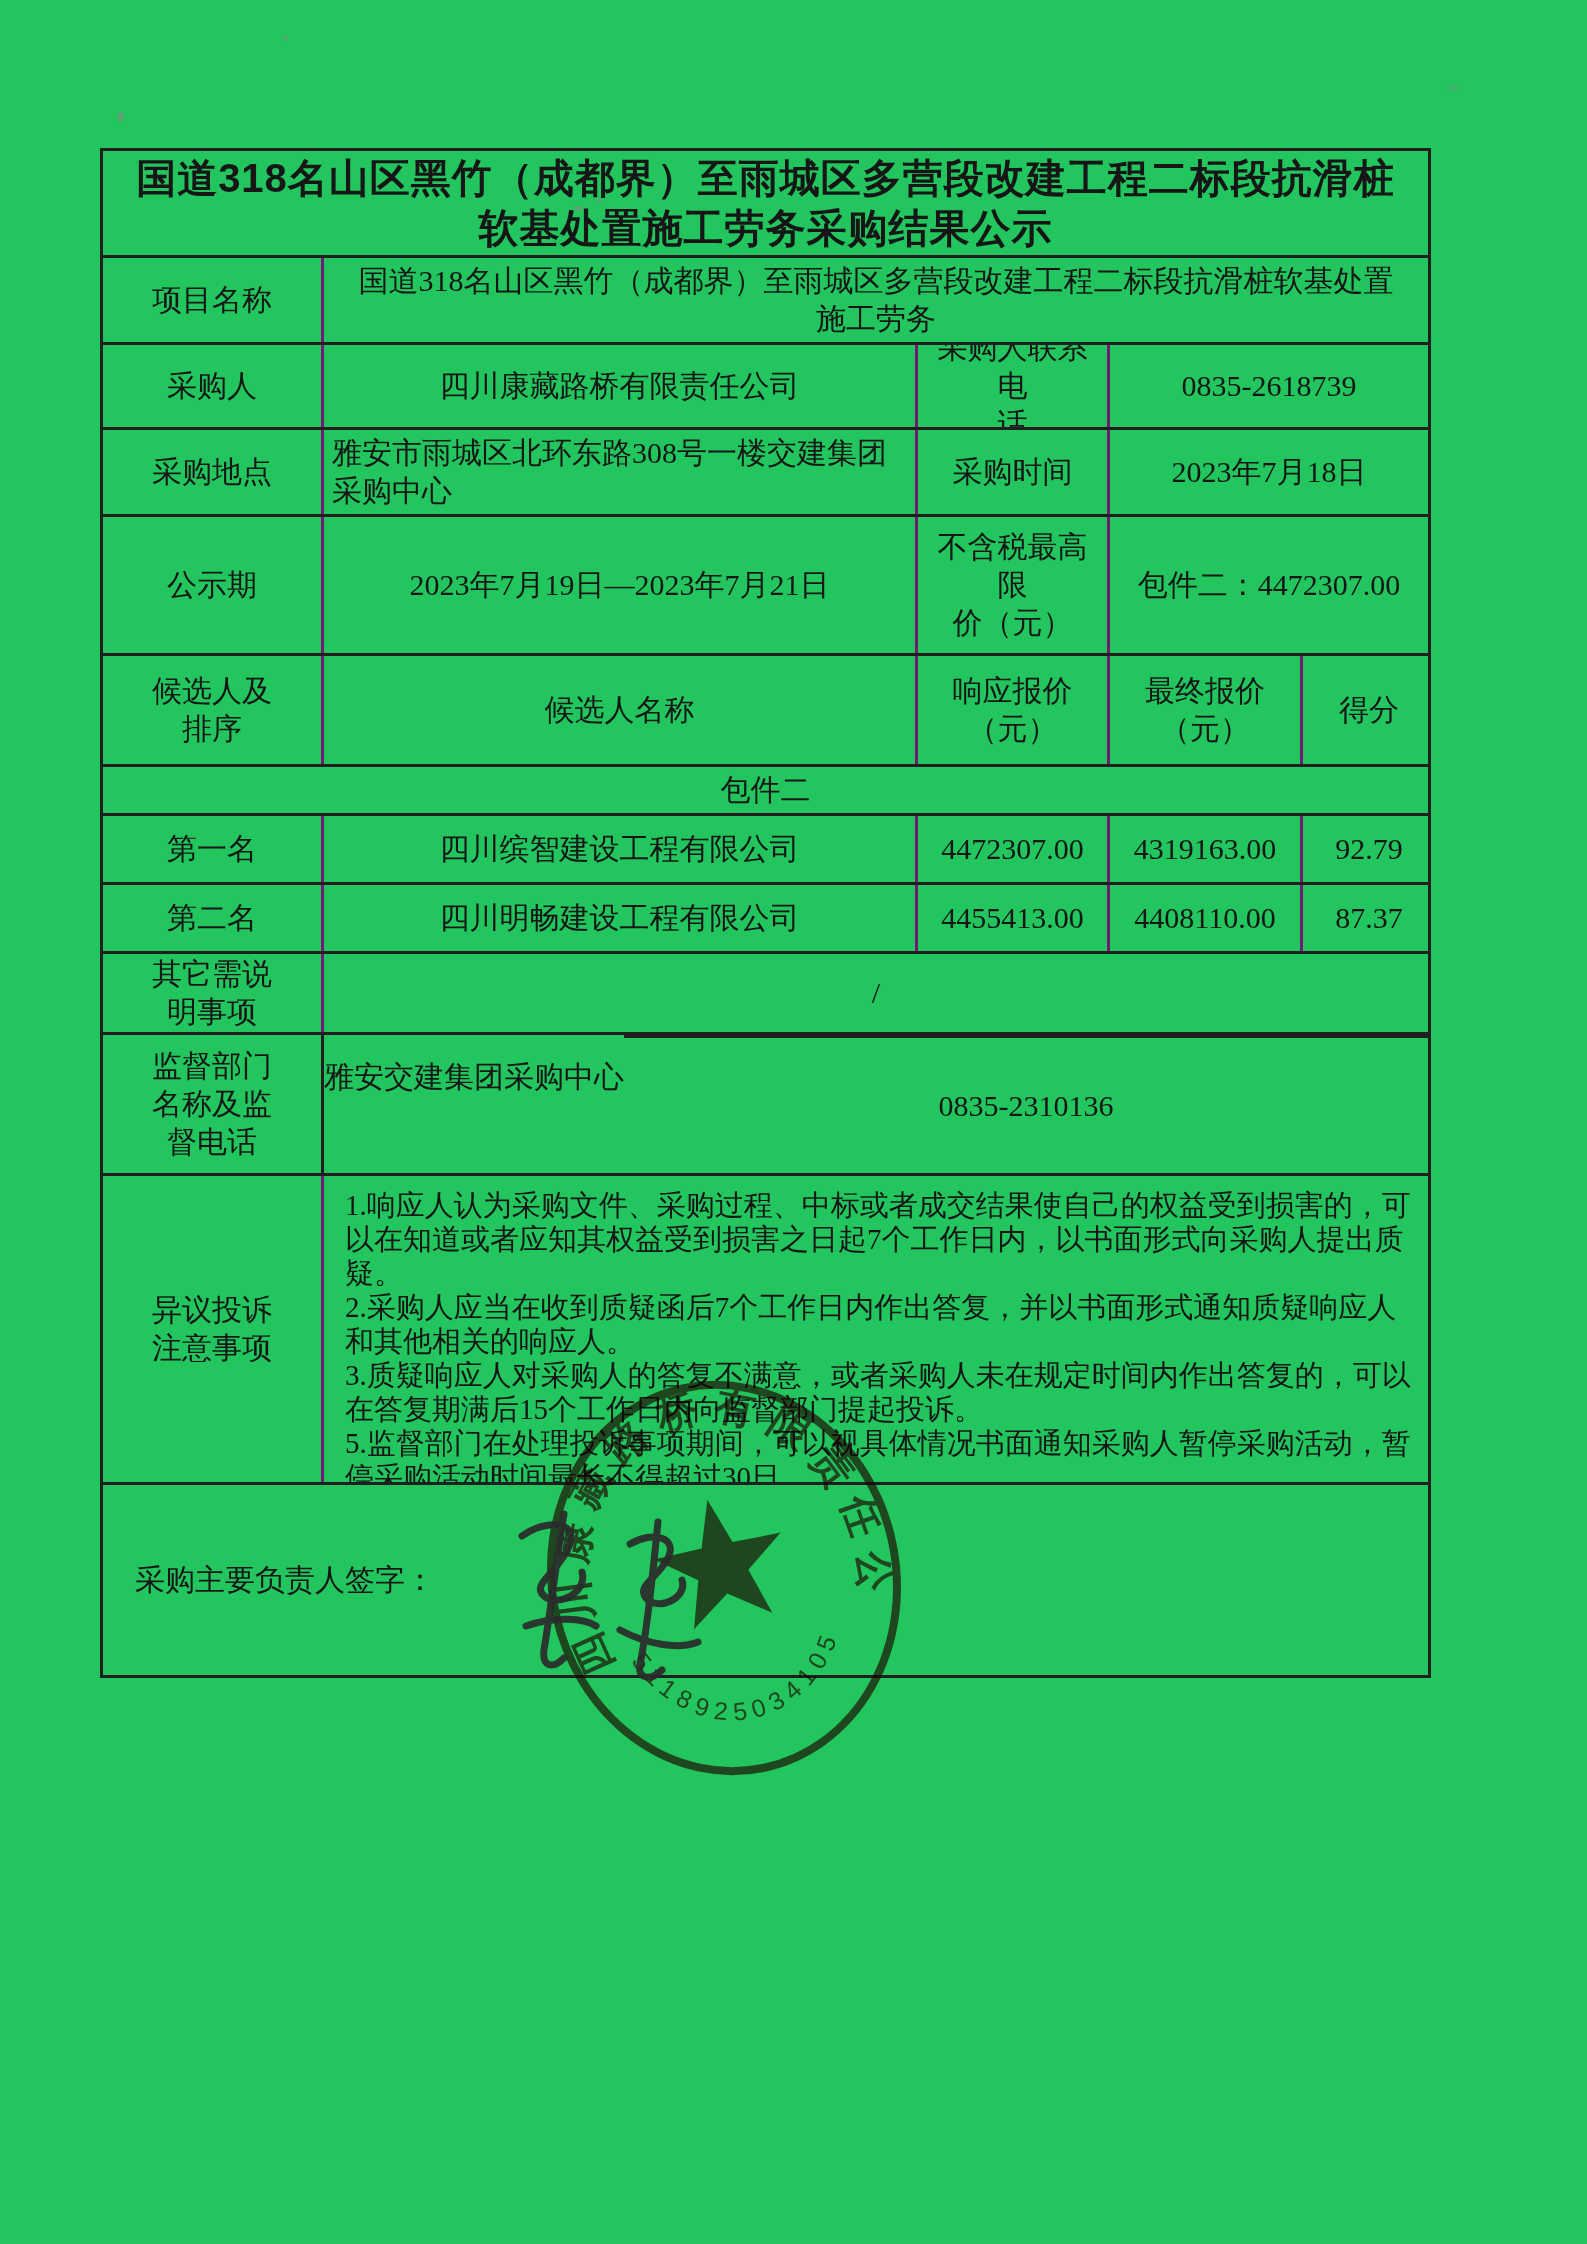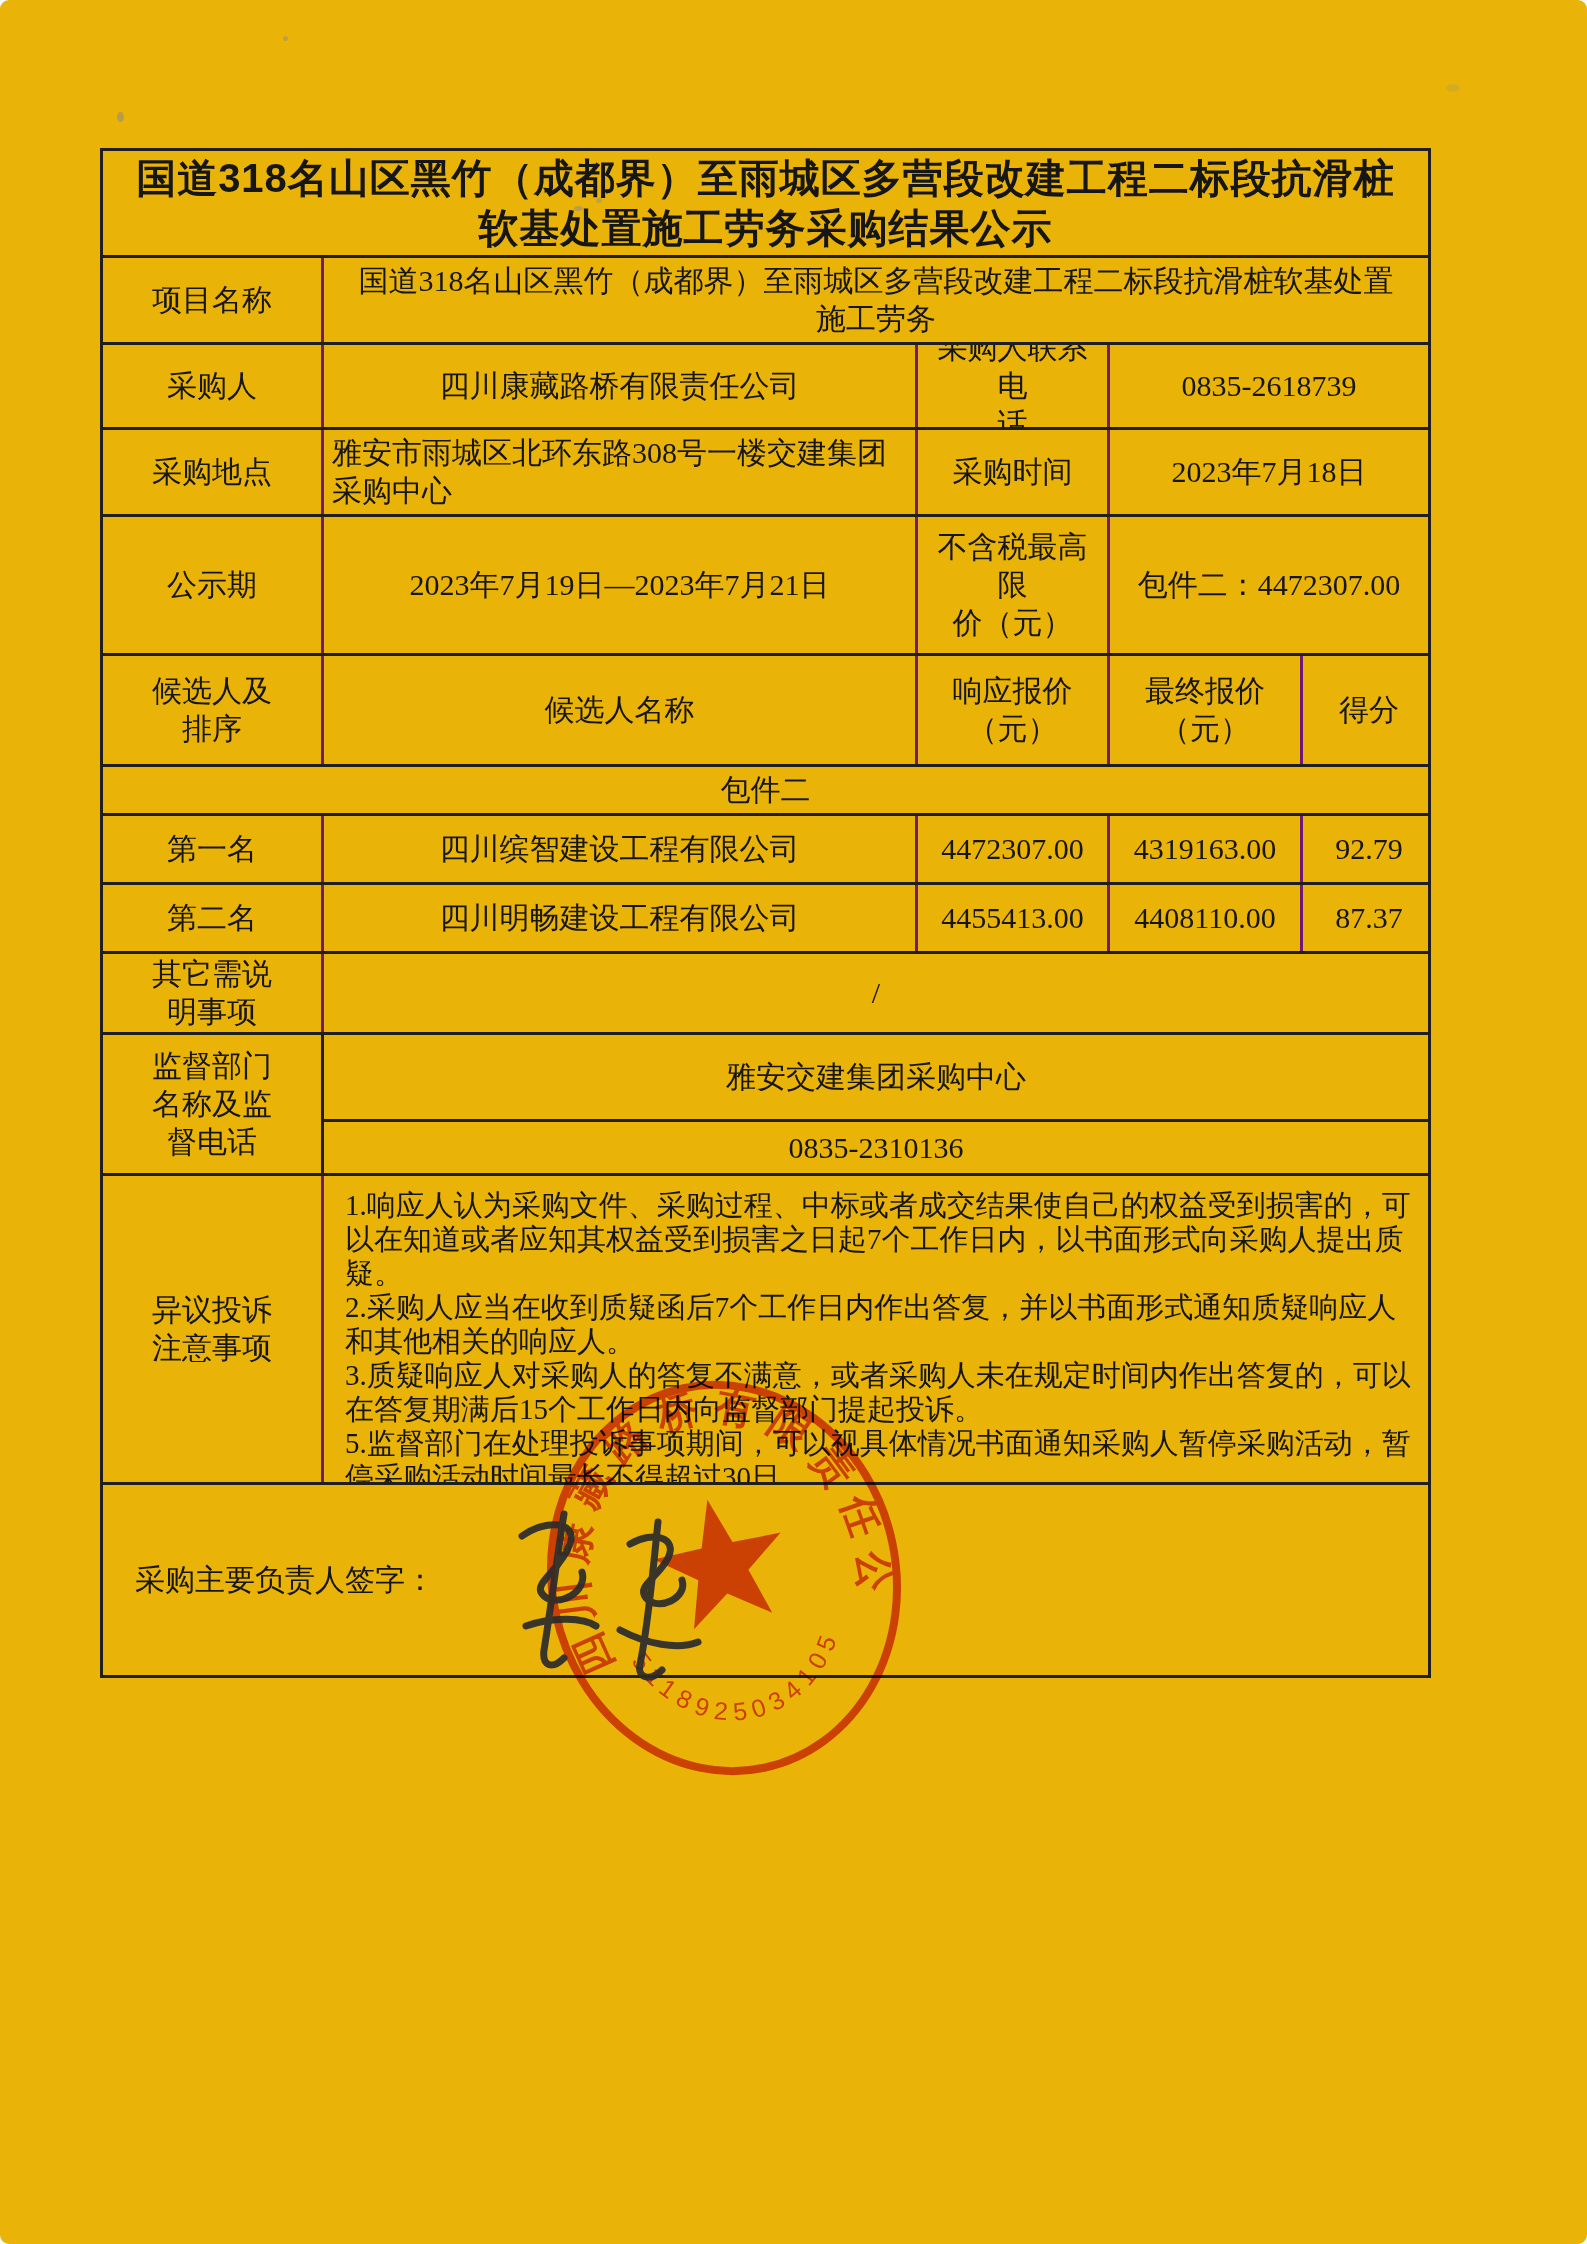--- a/index.html
+++ b/index.html
@@ -1,23 +1,22 @@
 <!DOCTYPE html>
 <html><head>
 <meta charset="utf-8">
 <style>
   html,body{margin:0;padding:0;background:#ffffff;}
   .page{
     position:relative;
     width:1587px;height:2244px;
-    background:#eab308;
+    background:#22c55e;
     overflow:hidden;
     font-family:"Liberation Serif","DejaVu Serif",serif;
     color:#161616;
-    border-radius:9px;
   }
   .doc-table{
     position:absolute;
     left:100px;top:148px;
     width:1325px;
     border:3px solid #1f1f1f;
     background:transparent;
   }
   .row{display:flex;border-top:3px solid #1f1f1f;}
   .row:first-child{border-top:none;}
@@ -45,21 +44,21 @@
     letter-spacing:1px;
   }
   .left-align{justify-content:flex-start;text-align:left;}
   .objection-text{
     display:block;
     text-align:left;
     font-size:29px;line-height:34px;
     padding:12px 14px 6px 21px;
   }
   .objection-text div{margin:0;}
-  .sup-right{flex:1;display:flex;flex-direction:column;}
+  .sup-right{flex:1;display:flex;flex-direction:row;}
   .sup-right .subcell{
     box-sizing:border-box;
     display:flex;align-items:center;justify-content:center;
     font-size:30px;
   }
   .sup-right .subcell + .subcell{border-top:3px solid #1f1f1f;}
   .sig-row .cell{justify-content:flex-start;text-align:left;padding-left:12px;}
   
   .seal{
     position:absolute;left:528px;top:1368px;width:392px;height:424px;

